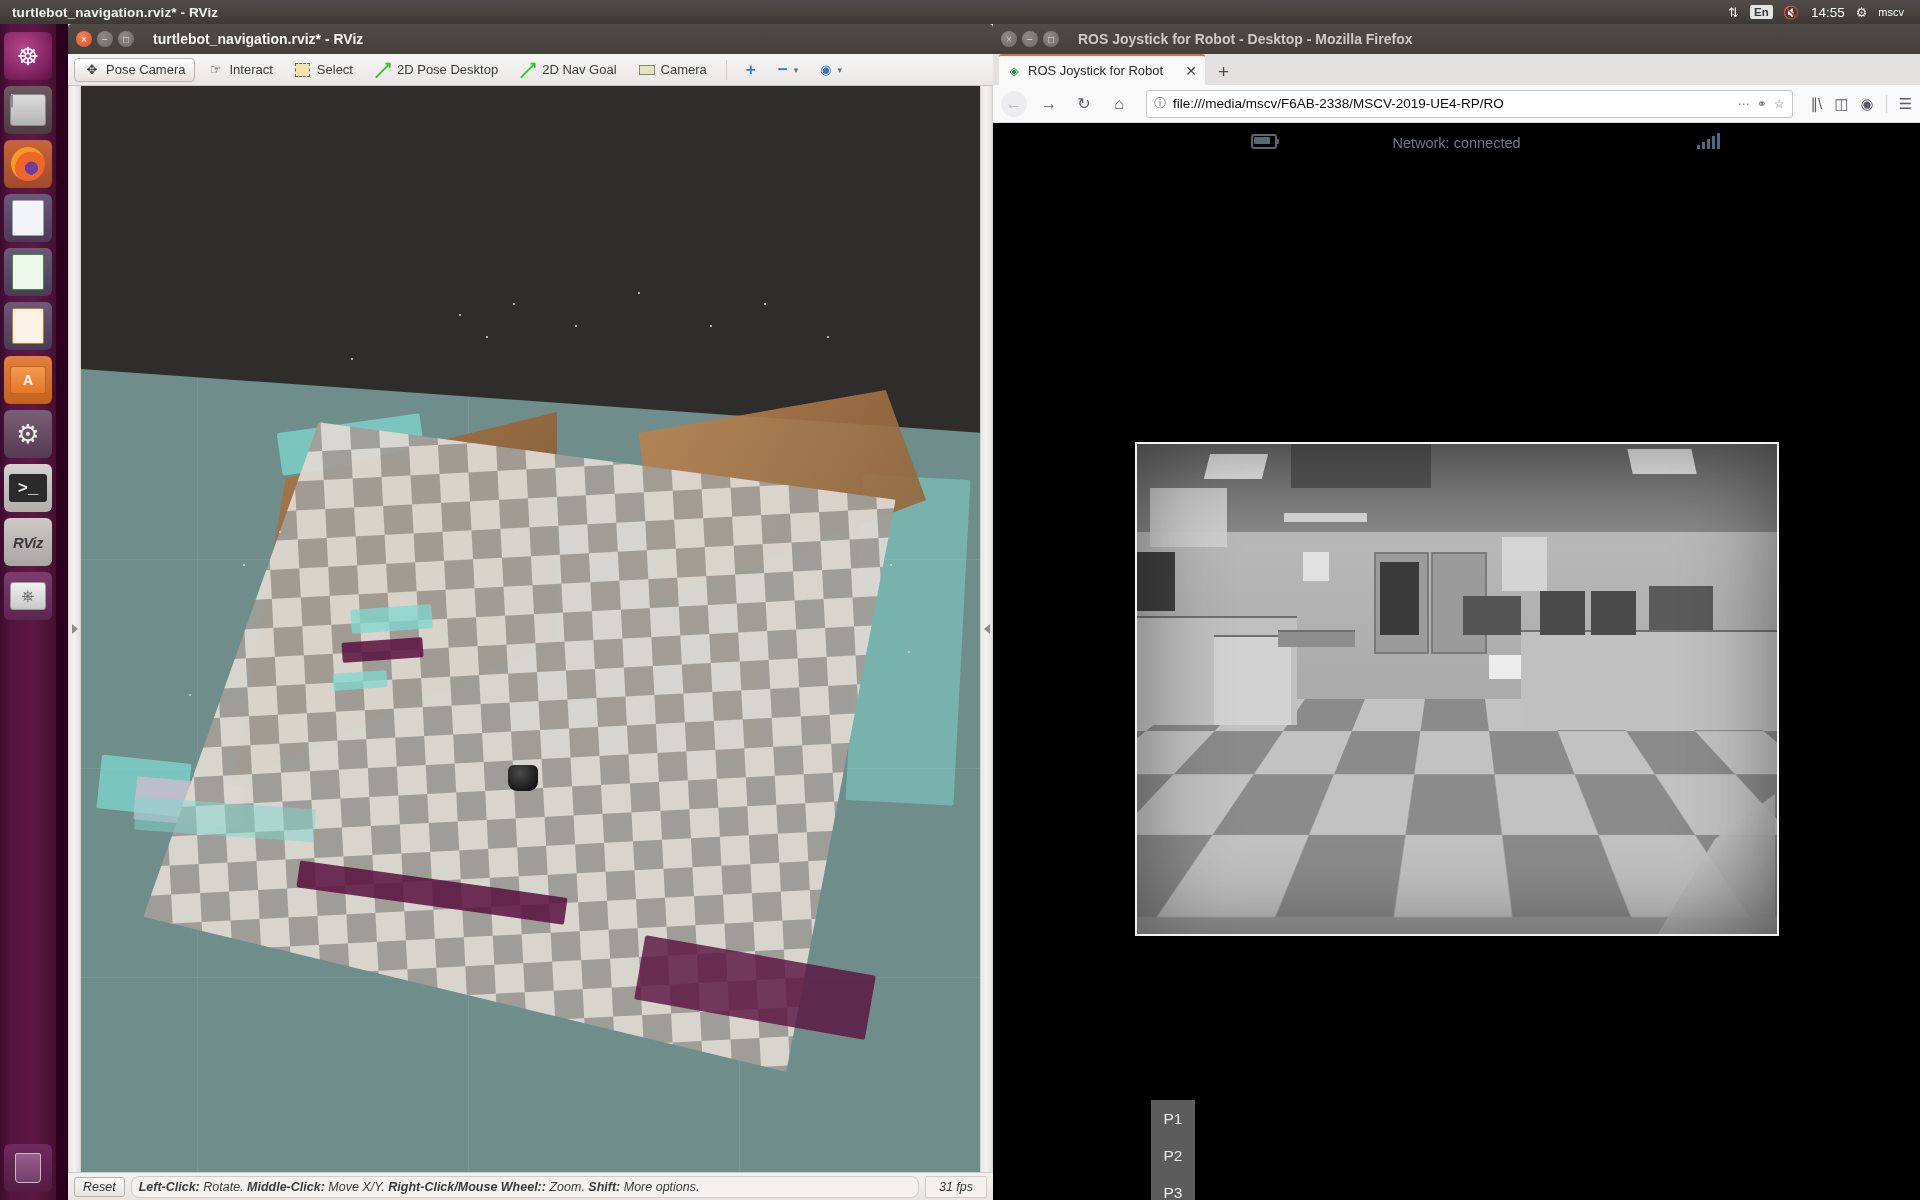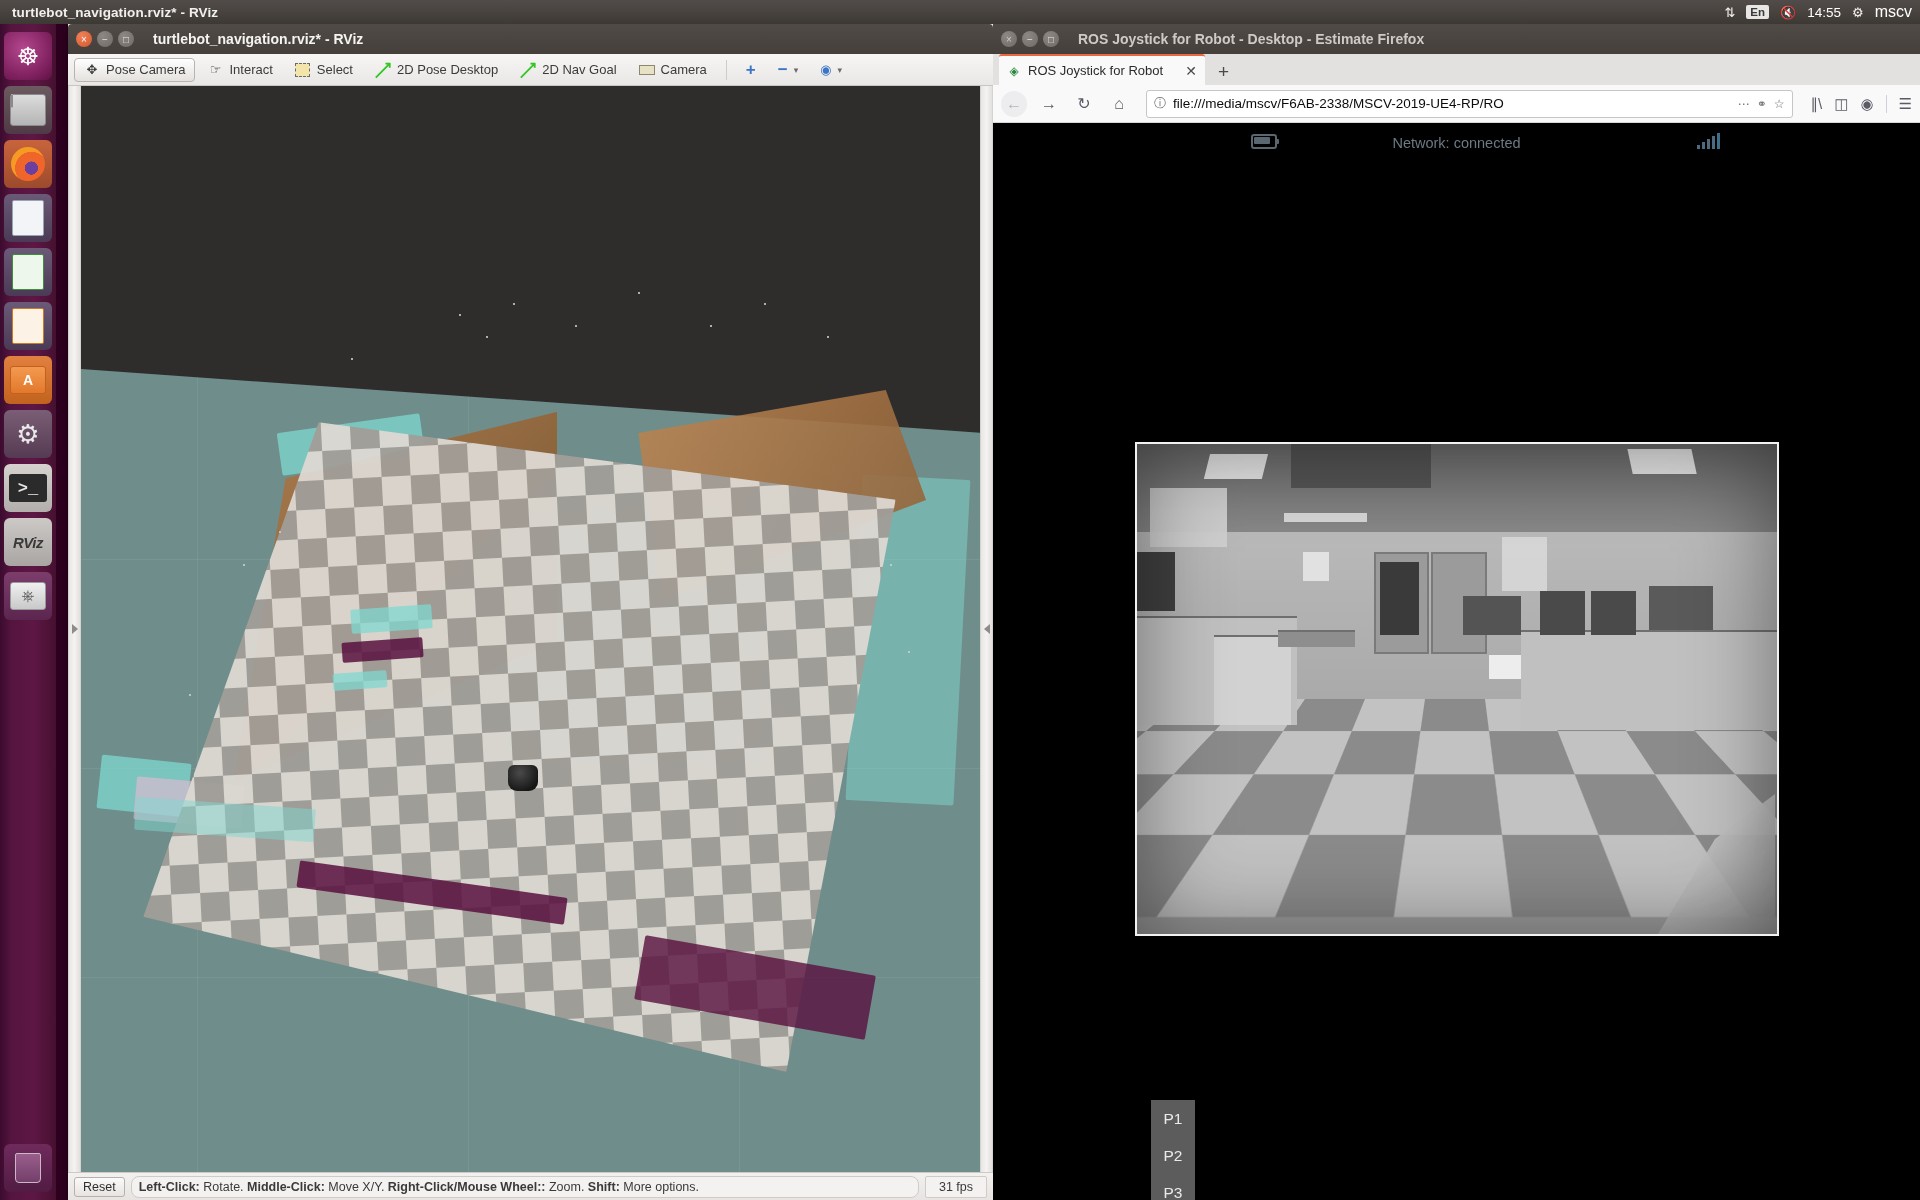--- a/index.html
+++ b/index.html
@@ -23,21 +23,21 @@
     margin-left: 12px; font-weight: bold; font-size: 13.5px;
     color: #f2f0ee; letter-spacing: .1px;
   }
   .top-right { position: absolute; right: 4px; top: 0; height: 24px; display: flex; align-items: center; gap: 11px; }
   .top-right .ti { color: #f4f2f0; font-size: 13px; line-height: 1; }
   .kb-badge {
     background: #e8e6e4; color: #3a3a3a; font-size: 11.5px; font-weight: bold;
     padding: 1px 4px; border-radius: 2px;
   }
   .clock { font-size: 13.5px; color: #ffffff; }
-  .uname { font-size: 16px; color: #ffffff; margin-right: 4px; }
+  .uname { font-size: 11px; color: #ffffff; margin-right: 12px; }
 
   
   .launcher {
     position: absolute; left: 0; top: 24px; width: 56px; height: 1176px;
     background: linear-gradient(to right, #3b0b2e 0%, #55143f 20%, #5e1745 60%, #45102f 100%);
     z-index: 40;
   }
   .lnk {
     position: relative; width: 48px; height: 48px; margin: 6px auto 0 auto;
     border-radius: 6px; box-sizing: border-box;
@@ -174,21 +174,21 @@
   .robot {
     position:absolute; left:47.5%; top:62.5%; width:30px; height:26px;
     background: radial-gradient(circle at 40% 30%, #4a4a4a, #161616 75%);
     border-radius: 6px 6px 9px 9px;
   }
   .specks { position:absolute; inset:0; pointer-events:none; }
   .speck { position:absolute; width:2px; height:2px; background:#cfcfcf; opacity:.8; }
 
   .rviz-statusbar {
     height: 28px; background: linear-gradient(to bottom,#f3f1ef,#e6e3e0);
-    border-top: 1px solid #cdc9c6; display:flex; align-items:center; padding: 0 6px; gap:6px;
+    border-top: 1px solid #cdc9c6; display:flex; align-items:center; padding: 0 6px; gap:6px;font-style:italic;
   }
   .reset-btn {
     font-size: 12.5px; color:#2f2f2f; padding: 2px 8px;
     border:1px solid #b6b1ad; border-radius:3px;
     background: linear-gradient(to bottom,#fbfafa,#e7e4e1);
   }
   .hint-box {
     flex: 1; font-size:12.5px; color:#3a3a3a;
     border:1px solid #cfcbc8; background:#f4f2f0; border-radius:8px;
     padding: 3px 7px; white-space: nowrap; overflow:hidden;
@@ -500,21 +500,21 @@
       <div class="fps-box">31 fps</div>
     </div>
   </div>
 
   <div class="win-ff">
 
     <div class="ff-titlebar">
       <span class="wbtn close" style="background:radial-gradient(circle at 35% 30%,#8d8883,#6f6a66);color:#cfcac6;">×</span>
       <span class="wbtn min">−</span>
       <span class="wbtn max">□</span>
-      <span class="ff-title">ROS Joystick for Robot - Desktop - Estimate Firefox</span>
+      <span class="ff-title">ROS Joystick for Robot - Desktop - Mozilla Firefox</span>
     </div>
 
     <div class="ff-tabstrip">
       <div class="ff-tab">
         <span class="ff-favicon">◈</span>
         <span class="ff-tab-label">ROS Joystick for Robot</span>
         <span class="ff-tab-close">✕</span>
       </div>
       <div class="ff-newtab">+</div>
     </div>

